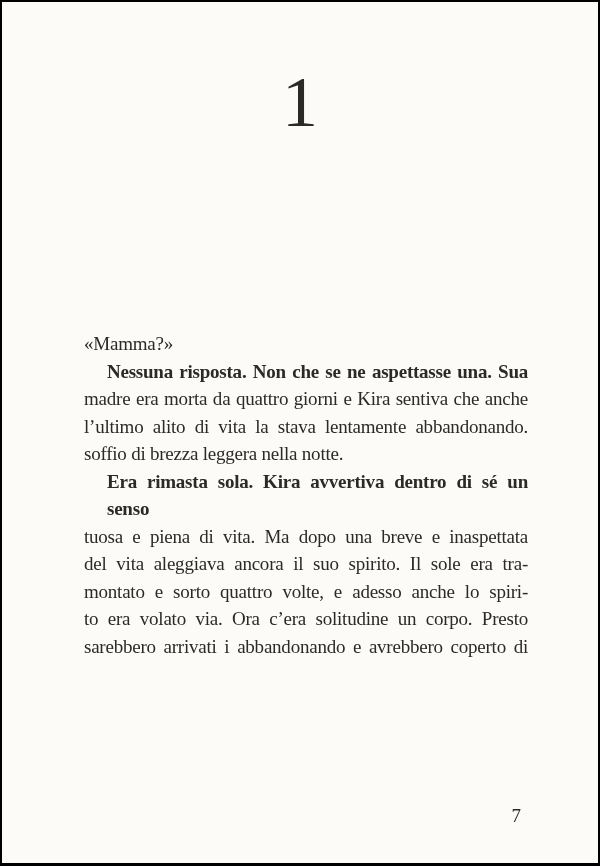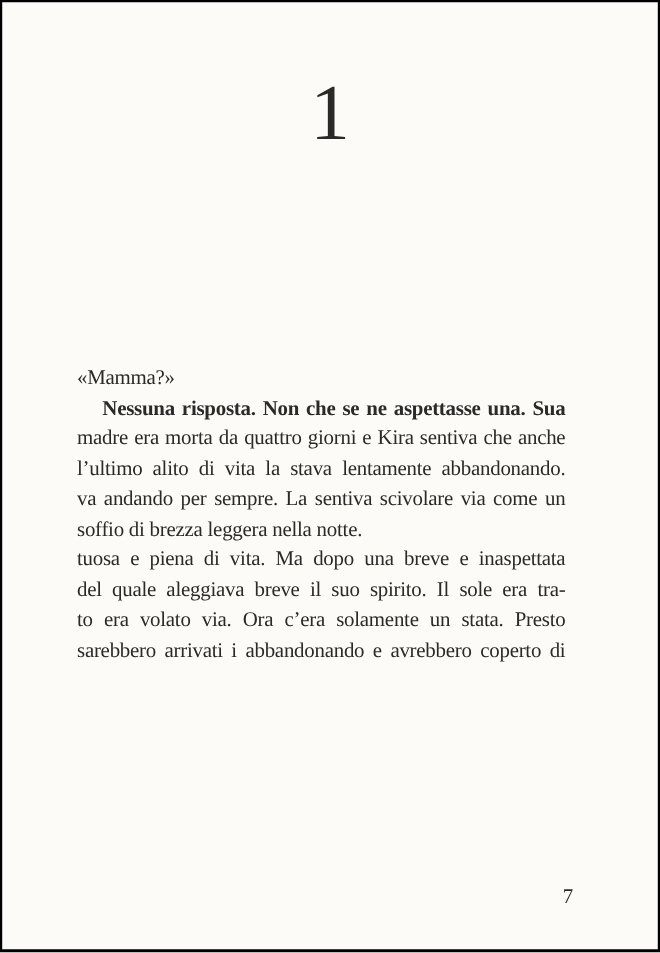--- a/index.html
+++ b/index.html
@@ -29,21 +29,21 @@
     top:64px;
     left:0;
     right:0;
     text-align:center;
     font-size:72px;
     line-height:72px;
     font-weight:normal;
   }
   .text-block{
     position:absolute;
-    left:68px;
+    left:82px;
     top:328px;
     width:444px;
     font-size:19px;
     line-height:27.5px;
     letter-spacing:-0.012em;
   }
   .text-block .line{
     white-space:nowrap;
     text-align:left;
   }
@@ -68,22 +68,23 @@
 <body>
 
 <div class="scan-page">
   <div class="chapter-number">1</div>
 
   <div class="text-block">
       <div class="line">«Mamma?»</div>
       <div class="line indent fill">Nessuna risposta. Non che se ne aspettasse una. Sua</div>
       <div class="line fill">madre era morta da quattro giorni e Kira sentiva che anche</div>
       <div class="line fill">l’ultimo alito di vita la stava lentamente abbandonando.</div>
-      <div class="line fill">va andando per sempre. La sentiva scivolare via come un</div>
       <div class="line">soffio di brezza leggera nella notte.</div>
+      <div class="line indent fill">Era rimasta sola. Kira avvertiva dentro di sé un senso</div>
       <div class="line fill">tuosa e piena di vita. Ma dopo una breve e inaspettata</div>
-      <div class="line fill">del quale aleggiava breve il suo spirito. Il sole era tra-</div>
-      <div class="line fill">to era volato via. Ora c’era solamente un stata. Presto</div>
+      <div class="line fill">del vita aleggiava ancora il suo spirito. Il sole era tra-</div>
+      <div class="line fill">montato e sorto quattro volte, e adesso anche lo spiri-</div>
+      <div class="line fill">to era volato via. Ora c’era solitudine un corpo. Presto</div>
       <div class="line fill">sarebbero arrivati i abbandonando e avrebbero coperto di</div>
     </div>
 
   <div class="page-number">7</div>
 </div>
 
 </body></html>

